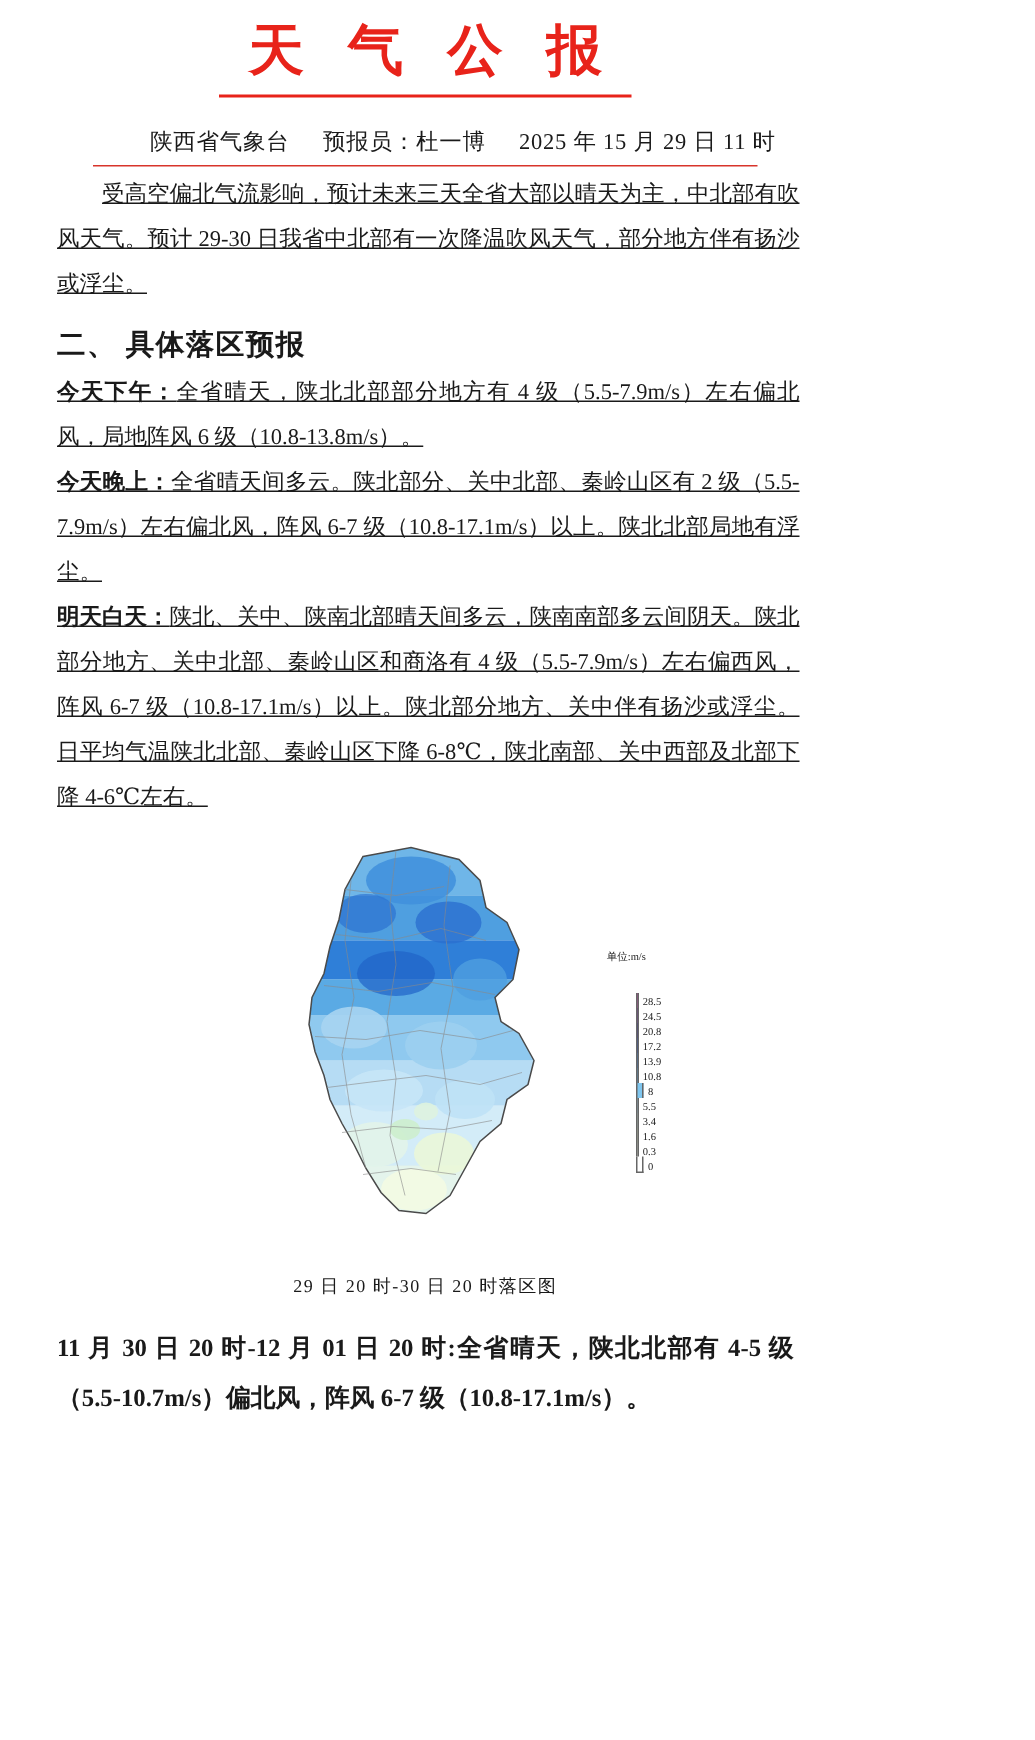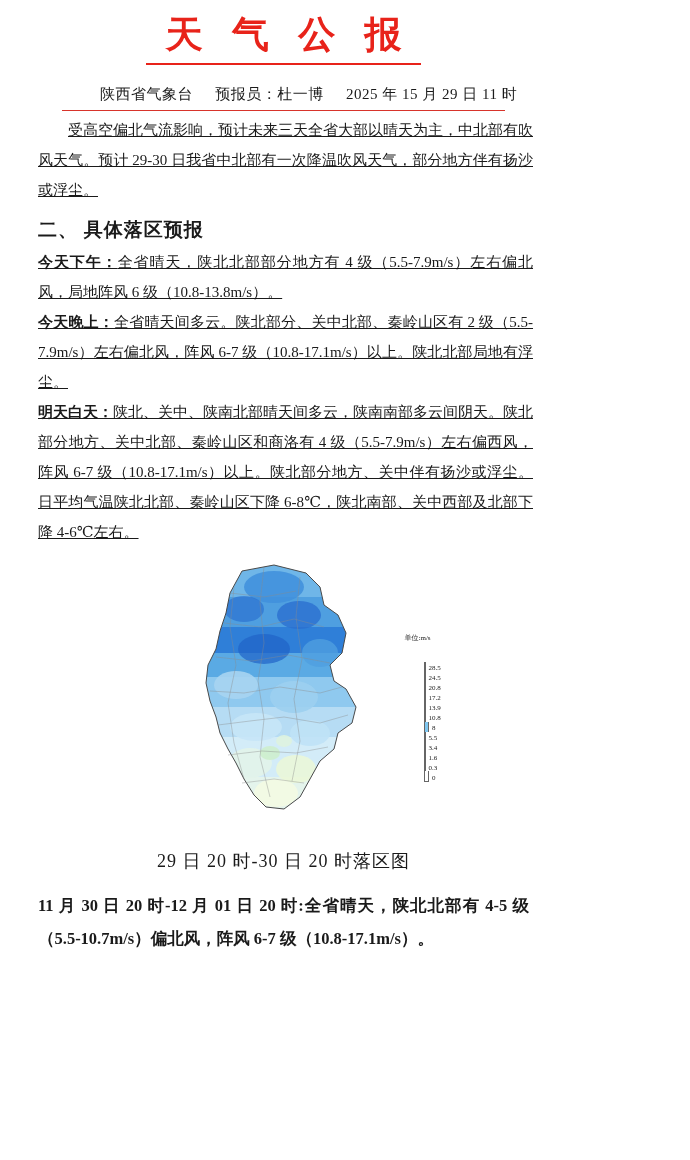--- a/index.html
+++ b/index.html
@@ -105,21 +105,21 @@
     width: 11px;
     height: 10px;
     display: inline-block;
     border-left: 1px solid #666;
     border-right: 1px solid #666;
   }
   .legend .row:first-of-type .sw { border-top: 1px solid #666; }
   .legend .row:last-child .sw { border-bottom: 1px solid #666; }
   .legend .lbl { margin-left: 3px; font-size: 7px; }
   .fig-caption {
-    font-size: 18px;
+    font-size: 12px;
     text-align: center;
     margin: 12px 0 16px 0;
     letter-spacing: 1px;
   }
   .tail {
     font-size: 16.5px;
     line-height: 2.0;
     margin: 0 38px 0 38px;
     font-weight: bold;
     text-align: justify;

